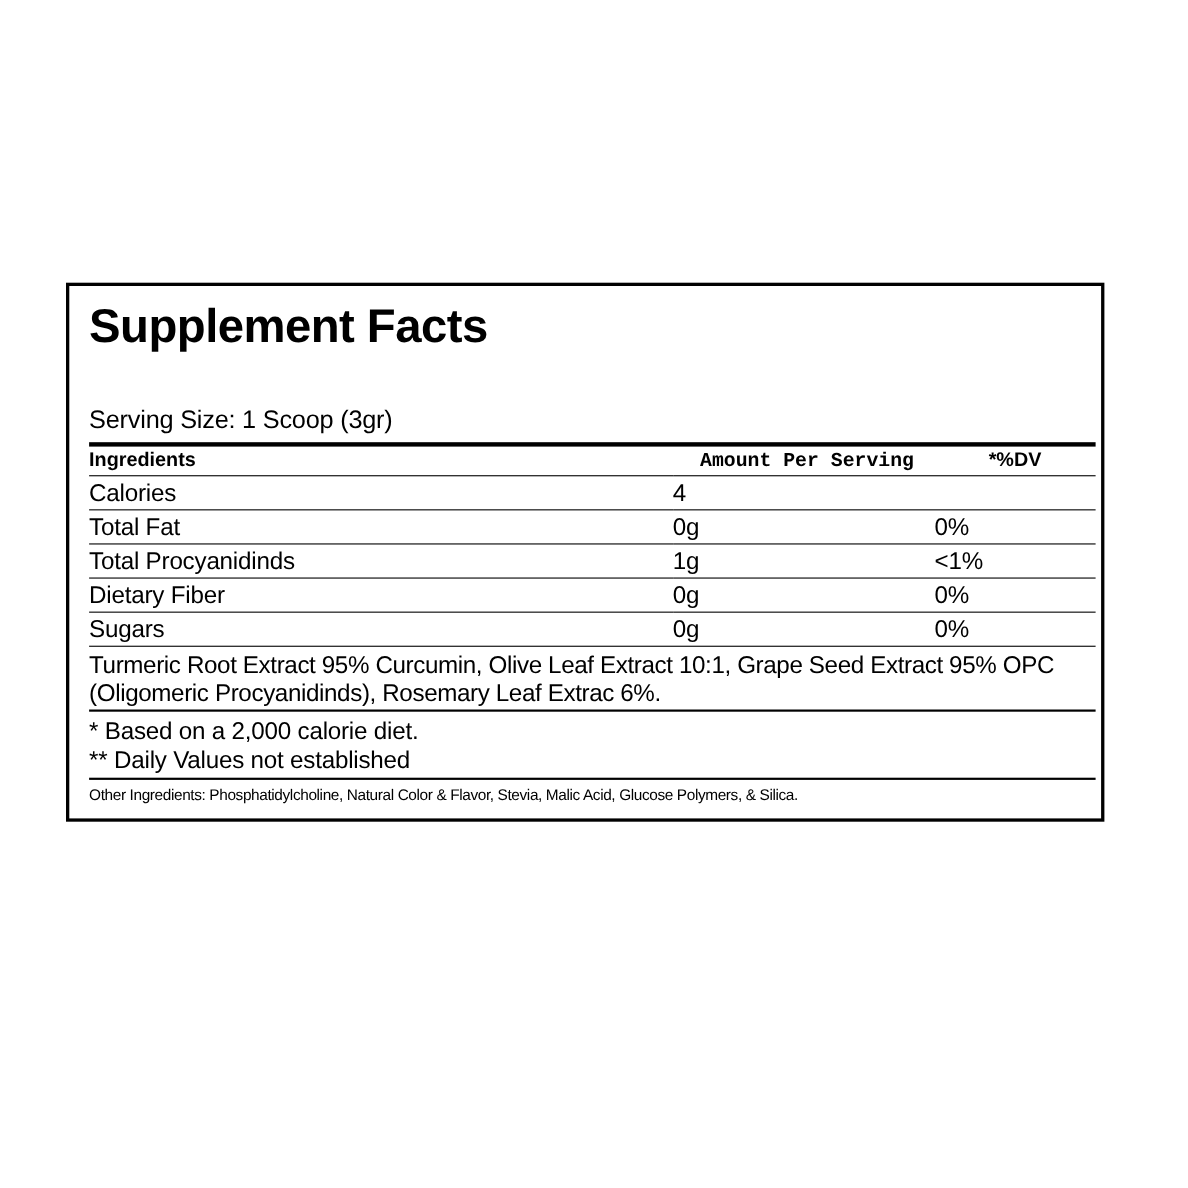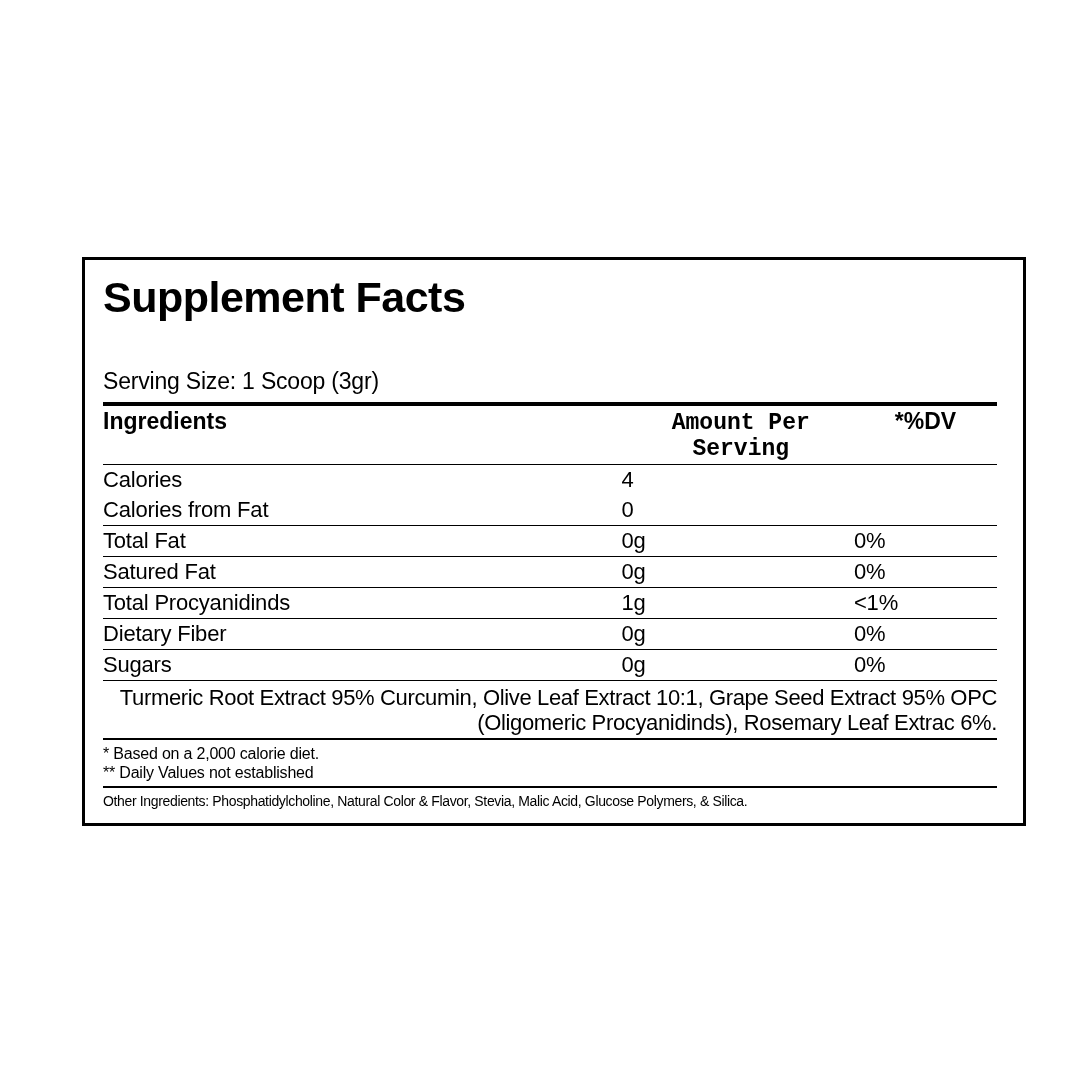--- a/index.html
+++ b/index.html
@@ -11,26 +11,26 @@
     height: 1080px;
     background: #ffffff;
     font-family: "Liberation Sans", sans-serif;
     color: #000000;
     position: relative;
     overflow: hidden;
   }
 
   .panel {
     position: absolute;
-    left: 82px;
+    left: 60px;
     top: 257px;
     width: 944px;
     border: 3px solid #000;
     box-sizing: border-box;
-    padding: 14px 26px 12px 18px;
+    padding: 14px 5px 12px 18px;
     background: #fff;
   }
 
   .title {
     font-size: 43px;
     font-weight: bold;
     line-height: 1.02;
     letter-spacing: -0.5px;
     margin: 2px 0 6px 0;
   }
@@ -58,21 +58,21 @@
   table.facts td, table.facts th {
     padding: 2px 0 2px 0;
     vertical-align: baseline;
     text-align: left;
   }
   .col-name { width: 58%; }
   .col-amt  { width: 26%; }
   .col-dv   { width: 16%; }
 
   .hdr td {
-    font-size: 23px;
+    font-size: 18px;
     font-weight: bold;
     padding-top: 4px;
     padding-bottom: 4px;
   }
   .hdr .c-amt { text-align: center; padding-left: 6px; font-family: Liberation Mono, monospace; }
   .hdr .c-dv { text-align: center; }
 
   .row td {
     border-top: 1.5px solid #000;
     padding-top: 4px;
@@ -98,25 +98,24 @@
   }
   .blend-row .c-amt { text-align: center; padding-left: 0; }
 
   .blend-desc {
     font-size: 22px;
     line-height: 1.12;
     letter-spacing: -0.35px;
     border-top: 1.5px solid #000;
     padding-top: 5px;
     padding-bottom: 3px;
-    text-align: right;
   }
 
   .footnotes {
-    font-size: 16px;
+    font-size: 22px;
     line-height: 1.18;
     letter-spacing: -0.2px;
     padding-top: 5px;
     padding-bottom: 3px;
   }
 
   .other {
     font-size: 14px;
     letter-spacing: -0.35px;
     padding-top: 5px;
@@ -151,33 +150,23 @@
         <td>Ingredients</td>
         <td class="c-amt">Amount Per Serving</td>
         <td class="c-dv">*%DV</td>
       </tr>
 
       <tr class="row cal-block cal-top">
         <td style="border-top:1.5px solid #000">Calories</td>
         <td class="c-amt" style="border-top:1.5px solid #000">4</td>
         <td class="c-dv" style="border-top:1.5px solid #000"></td>
       </tr>
-      <tr class="row cal-block">
-        <td>Calories from Fat</td>
-        <td class="c-amt">0</td>
-        <td class="c-dv"></td>
-      </tr>
 
       <tr class="row">
         <td>Total Fat</td>
-        <td class="c-amt">0g</td>
-        <td class="c-dv">0%</td>
-      </tr>
-      <tr class="row">
-        <td>Satured Fat</td>
         <td class="c-amt">0g</td>
         <td class="c-dv">0%</td>
       </tr>
       <tr class="row">
         <td>Total Procyanidinds</td>
         <td class="c-amt">1g</td>
         <td class="c-dv">&lt;1%</td>
       </tr>
       <tr class="row">
         <td>Dietary Fiber</td>

